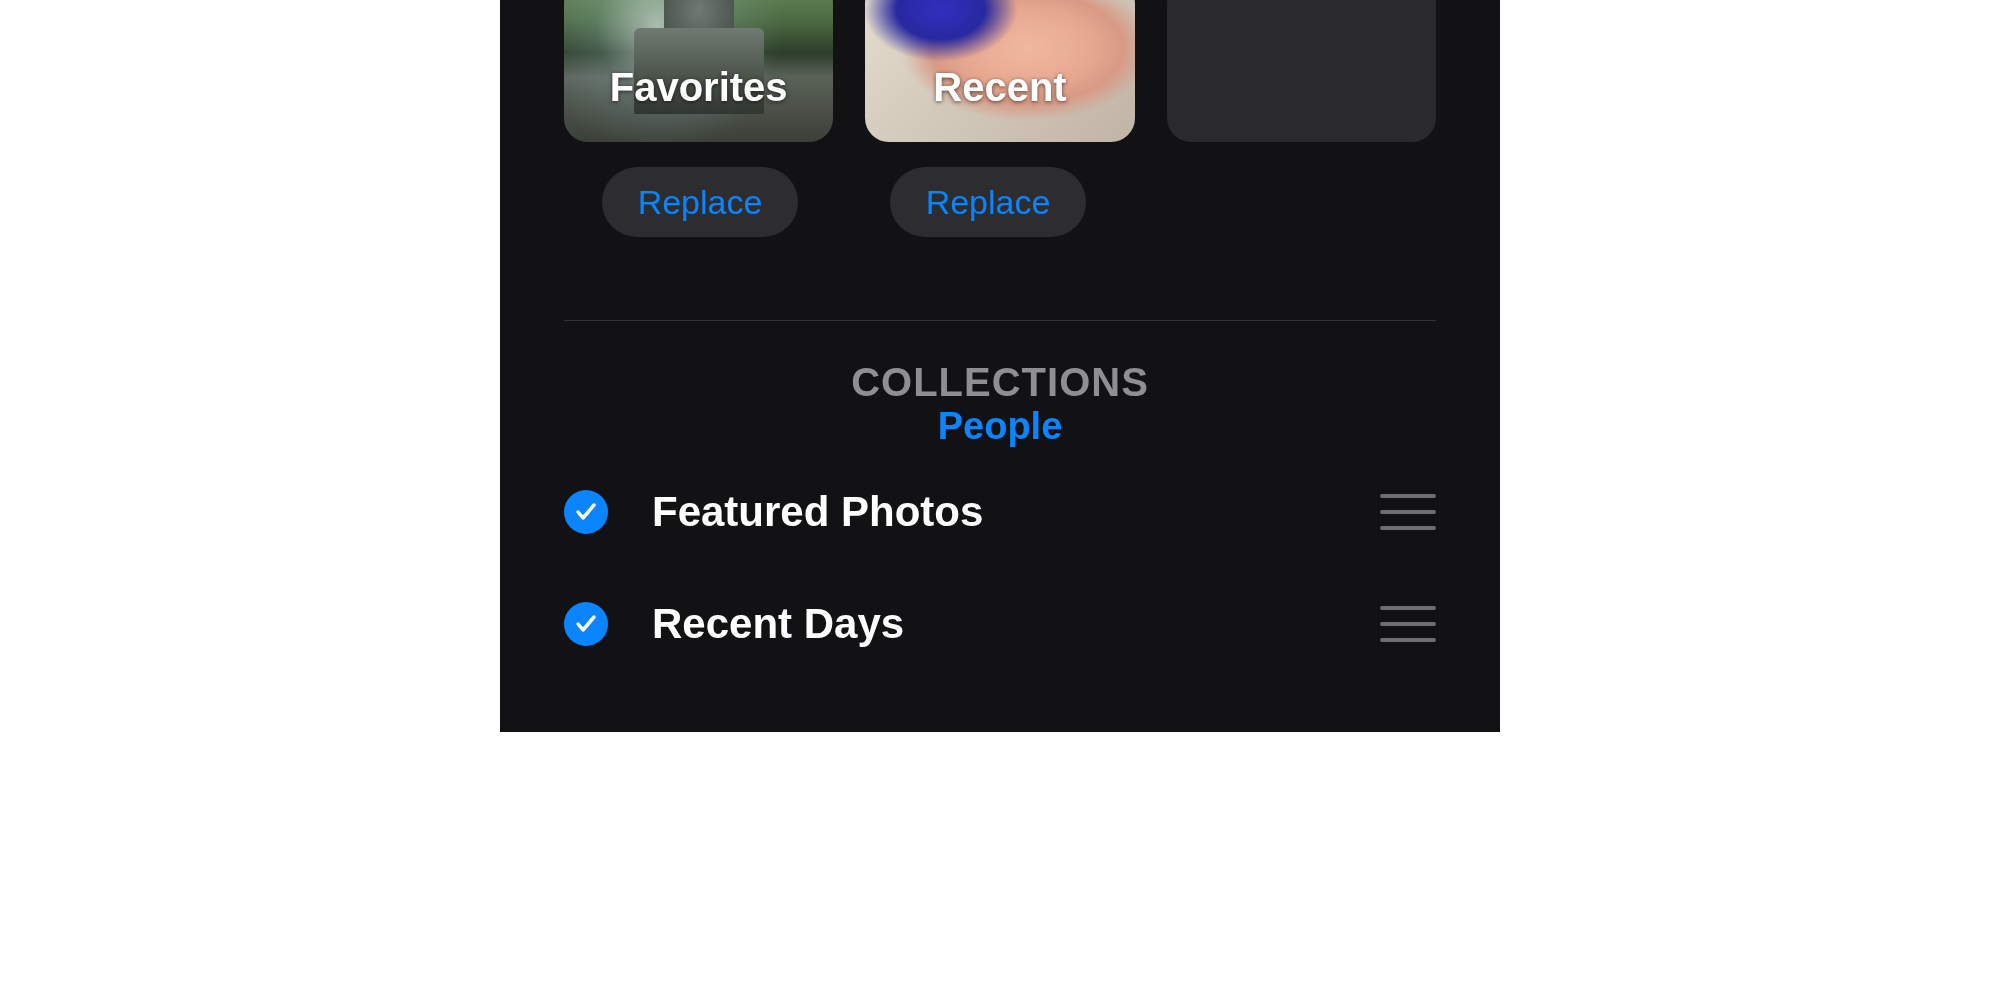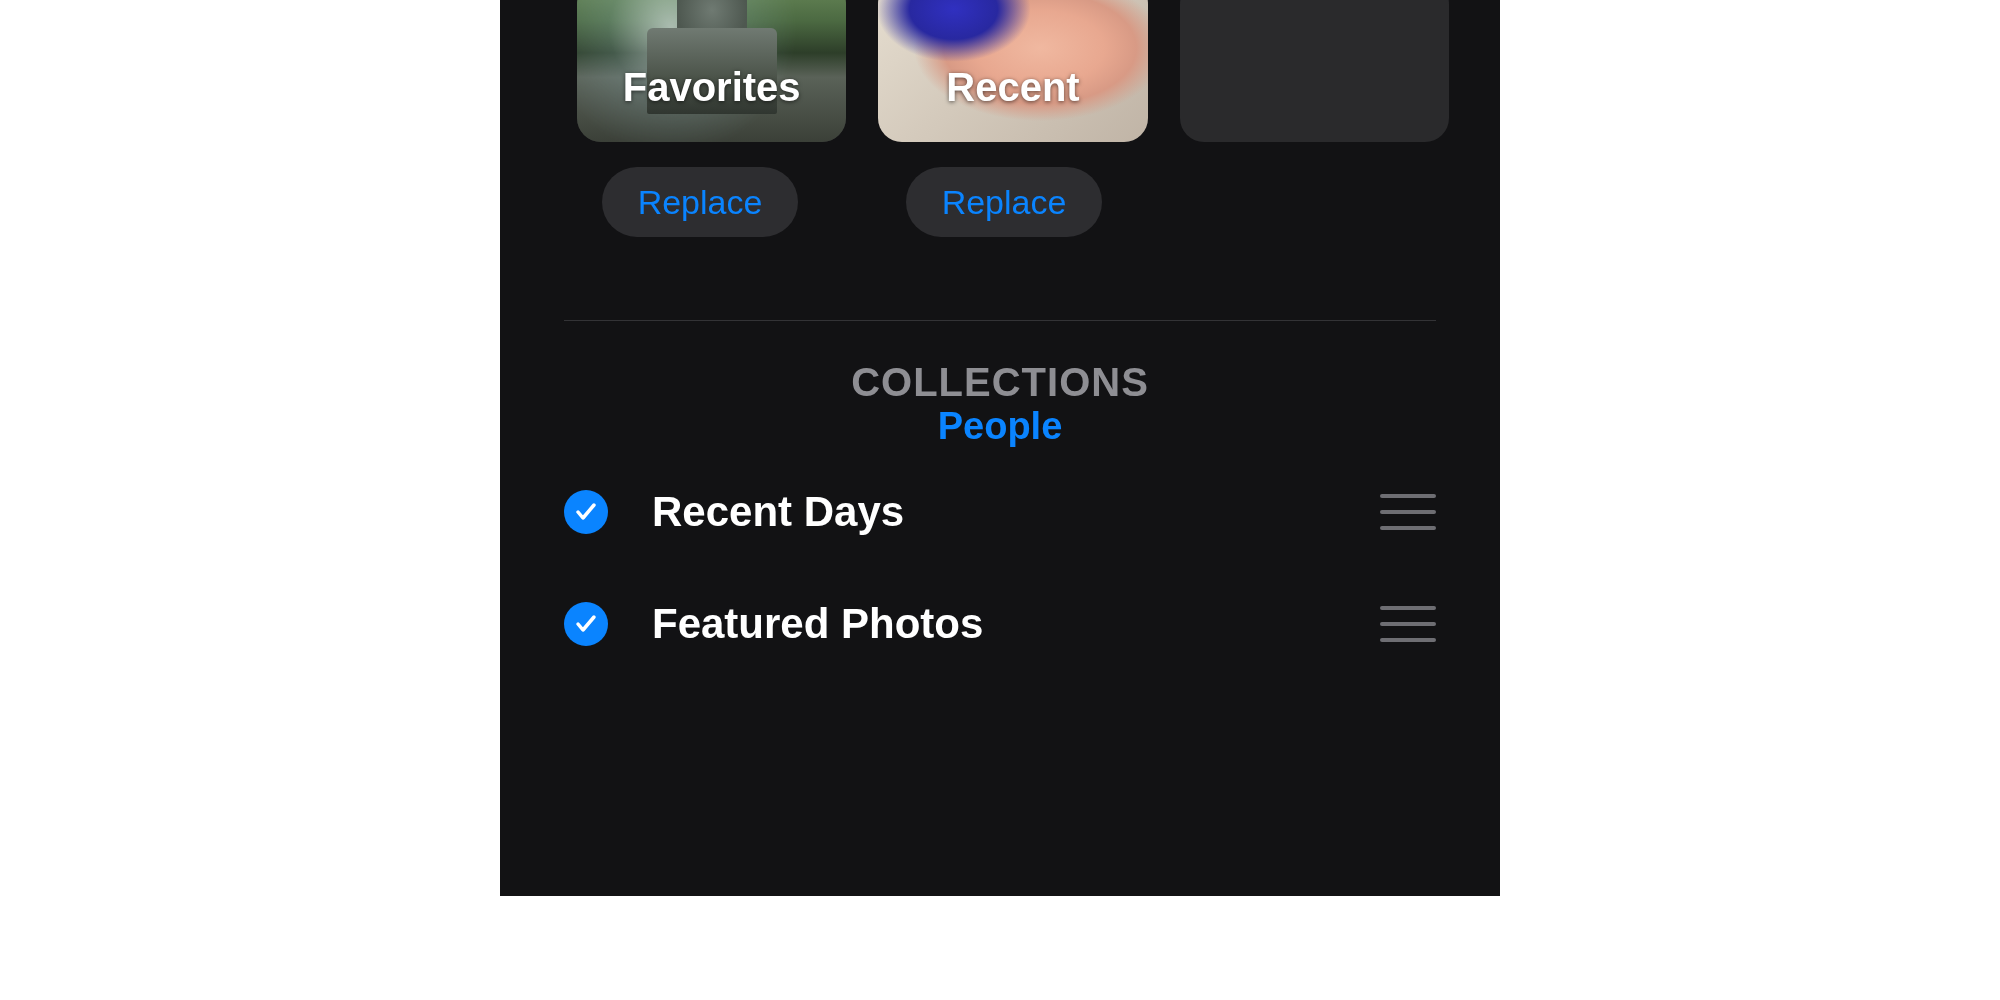--- a/index.html
+++ b/index.html
@@ -11,25 +11,24 @@
       background: #ffffff;
       width: 2000px;
       height: 1000px;
       font-family: -apple-system, BlinkMacSystemFont, "Helvetica Neue", sans-serif;
       display: flex;
       justify-content: center;
       align-items: flex-start;
     }
     .device-frame {
       width: 1000px;
-      height: 896px;
+      height: 732px;
       background: #121214;
       position: relative;
       overflow: hidden;
-      padding-left: 13px;
     }
     .tiles-row {
       display: flex;
       gap: 32px;
       padding: 0 64px;
       position: absolute;
       top: -20px;
       width: 100%;
     }
     .tile {
@@ -90,21 +89,21 @@
       font-size: 40px;
       font-weight: 700;
       margin-bottom: 32px;
       text-shadow: 0 1px 4px rgba(0,0,0,0.6);
     }
     .replace-row {
       position: absolute;
       top: 167px;
       left: 64px;
       display: flex;
-      gap: 32px;
+      gap: 16px;
       justify-content: center;
     }
     .replace-slot {
       width: 272px;
       display: flex;
       justify-content: center;
     }
     .replace-btn {
       background: #2d2d30;
       color: #0a84ff;
@@ -234,35 +233,35 @@
   </div>
 
   <div class="collections-list">
 
     <div class="collection-item">
       <div class="check-circle checked">
         <svg viewBox="0 0 24 24" fill="none" stroke="#ffffff" stroke-width="3.5" stroke-linecap="round" stroke-linejoin="round">
             <polyline points="4 12 9 18 20 5"></polyline>
           </svg>
       </div>
-      <div class="collection-label">Recent Days</div>
+      <div class="collection-label">Featured Photos</div>
       <div class="reorder-handle">
         <span></span>
           <span></span>
           <span></span>
       </div>
     </div>
 
     <div class="collection-item">
       <div class="check-circle checked">
         <svg viewBox="0 0 24 24" fill="none" stroke="#ffffff" stroke-width="3.5" stroke-linecap="round" stroke-linejoin="round">
             <polyline points="4 12 9 18 20 5"></polyline>
           </svg>
       </div>
-      <div class="collection-label">Featured Photos</div>
+      <div class="collection-label">Recent Days</div>
       <div class="reorder-handle">
         <span></span>
           <span></span>
           <span></span>
       </div>
     </div>
 
 
   </div>
 

